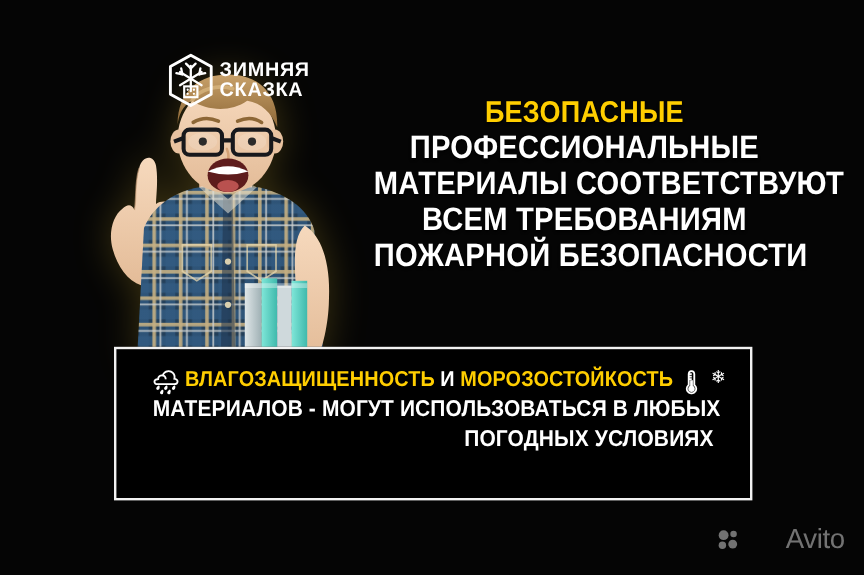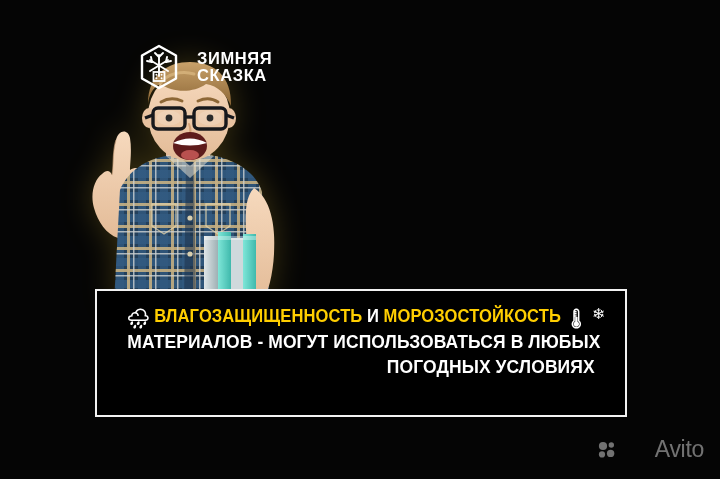--- a/index.html
+++ b/index.html
@@ -18,21 +18,21 @@
     -webkit-font-smoothing: antialiased;
   }
 
   
   .brand {
     position: absolute;
     left: 138px;
     top: 44px;
     display: flex;
     align-items: center;
-    gap: 17px;
+    gap: 3px;
     z-index: 6;
   }
   .brand-mark {
     width: 42px;
     height: 46px;
     position: relative;
     flex: 0 0 auto;
   }
   .brand-mark svg { display:block; width:100%; height:100%; }
   .brand-words {
@@ -280,20 +280,27 @@
             <circle cx="23.6" cy="34.2" r="0.95"></circle>
         </g>
       </svg>
     </span>
     <span class="brand-words">
       <span>ЗИМНЯЯ</span>
       <span>СКАЗКА</span>
     </span>
   </div>
 
+  <div class="headline">
+    <span class="hl accent">БЕЗОПАСНЫЕ</span>
+    <span class="hl">ПРОФЕССИОНАЛЬНЫЕ</span>
+    <span class="hl">МАТЕРИАЛЫ СООТВЕТСТВУЮТ</span>
+    <span class="hl">ВСЕМ ТРЕБОВАНИЯМ</span>
+    <span class="hl">ПОЖАРНОЙ БЕЗОПАСНОСТИ</span>
+  </div>
 
   <div class="feature-box">
     <div class="feature-inner">
       <span class="fl row1"><span class="ico" style="margin-right: 5px;">🌧</span><span class="yellow" style="margin-right: 5px;">ВЛАГОЗАЩИЩЕННОСТЬ</span><span style="margin-right: 5px;">И</span><span class="yellow" style="margin-right: 5px;">МОРОЗОСТОЙКОСТЬ</span><span class="ico" style="margin-right: 5px;">🌡</span><span class="ico small">❄</span></span>
       <span class="fl">МАТЕРИАЛОВ - МОГУТ ИСПОЛЬЗОВАТЬСЯ В ЛЮБЫХ</span>
       <span class="fl">ПОГОДНЫХ УСЛОВИЯХ</span>
     </div>
   </div>
 
   <div class="avito">

